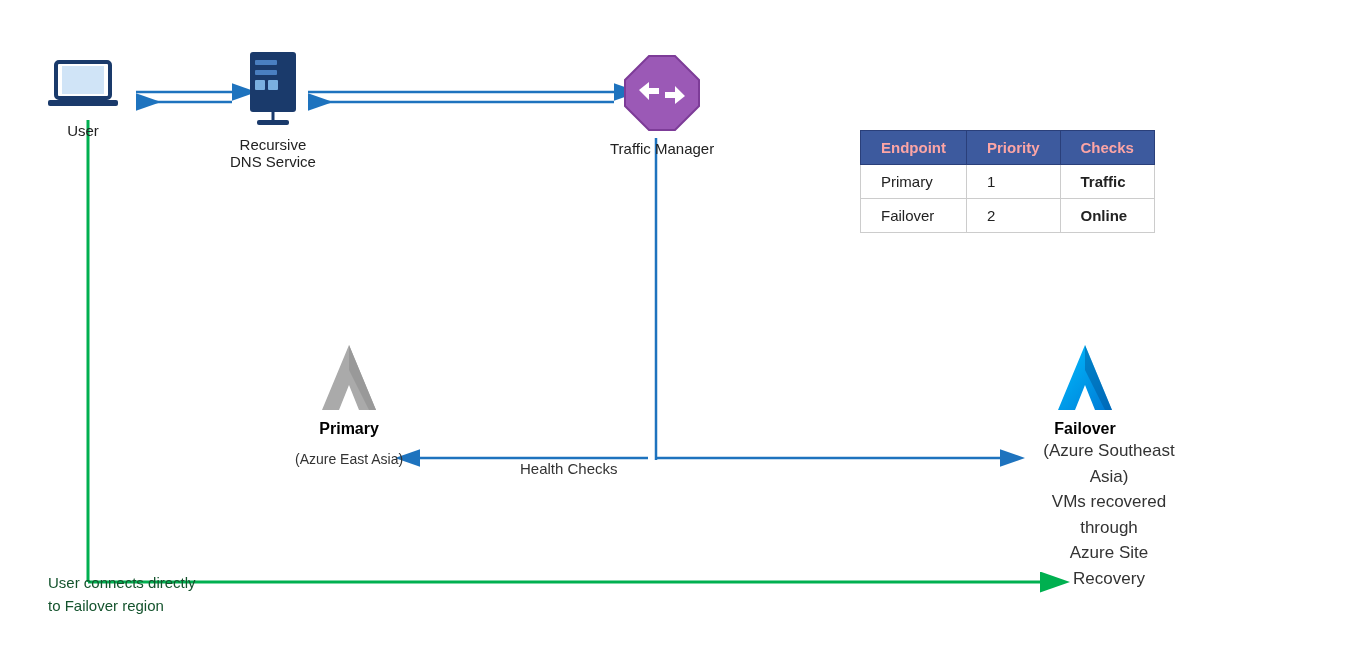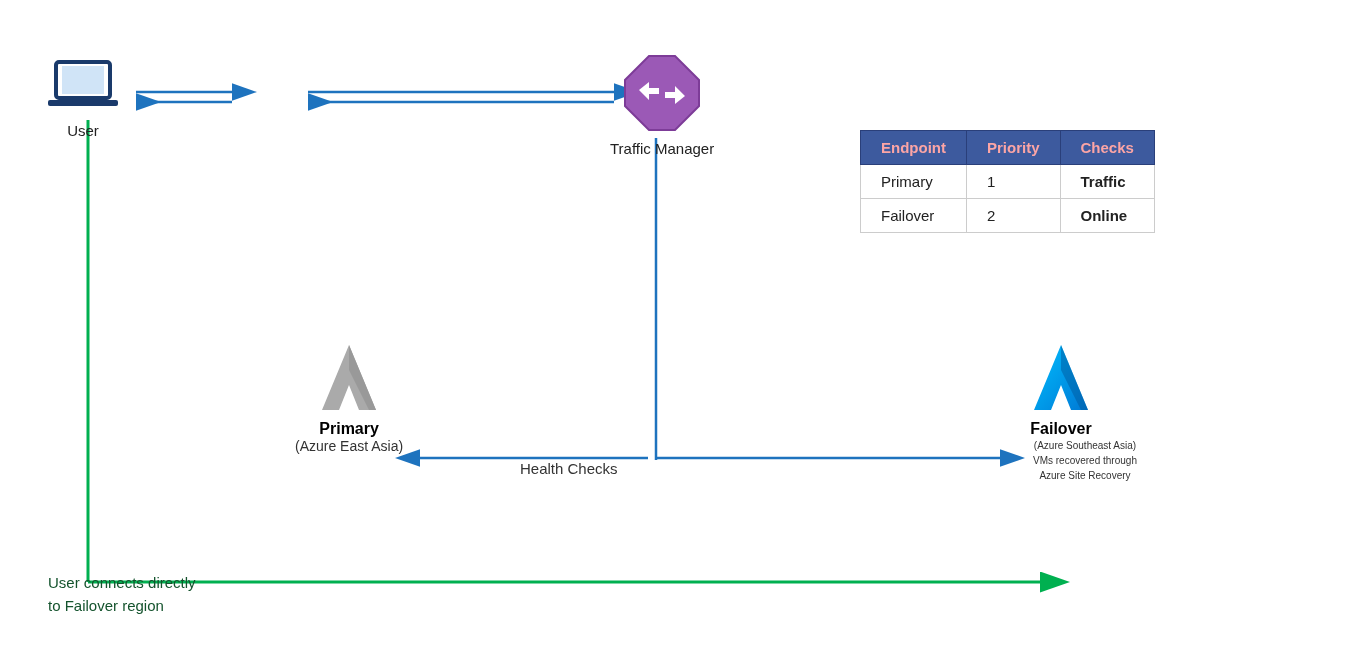--- a/index.html
+++ b/index.html
@@ -159,59 +159,73 @@
   <div class="icon-box" id="user-icon">
     <svg class="laptop-svg" viewBox="0 0 70 58" xmlns="http://www.w3.org/2000/svg">
       <rect x="8" y="4" width="54" height="36" rx="3" fill="none" stroke="#1a3a6b" stroke-width="4"></rect>
       <rect x="14" y="8" width="42" height="28" fill="#d0e4f7"></rect>
       <rect x="0" y="42" width="70" height="6" rx="2" fill="#1a3a6b"></rect>
       <rect x="24" y="40" width="22" height="4" rx="1" fill="#1a3a6b"></rect>
     </svg>
     <span class="icon-label">User</span>
   </div>
 
+  <div class="icon-box" id="dns-icon">
+    <svg class="dns-svg" viewBox="0 0 62 80" xmlns="http://www.w3.org/2000/svg">
+
+      <rect x="8" y="2" width="46" height="60" rx="3" fill="#1a3a6b"></rect>
+      <rect x="13" y="10" width="22" height="5" rx="1" fill="#4a7fc1"></rect>
+      <rect x="13" y="20" width="22" height="5" rx="1" fill="#4a7fc1"></rect>
+      <rect x="13" y="30" width="10" height="10" rx="1" fill="#7ab0e0"></rect>
+      <rect x="26" y="30" width="10" height="10" rx="1" fill="#7ab0e0"></rect>
+      <line x1="31" y1="62" x2="31" y2="72" stroke="#1a3a6b" stroke-width="3"></line>
+      <rect x="15" y="70" width="32" height="5" rx="2" fill="#1a3a6b"></rect>
+    </svg>
+    <span class="icon-label" style="white-space:pre-line; text-align:center;">Recursive
+DNS Service</span>
+  </div>
 
   <div class="icon-box" id="traffic-icon">
     <svg class="traffic-svg" viewBox="0 0 82 82" xmlns="http://www.w3.org/2000/svg">
       <polygon points="28,4 54,4 78,28 78,54 54,78 28,78 4,54 4,28" fill="#9b59b6" stroke="#7d3c98" stroke-width="2"></polygon>
 
       <polygon points="18,38 28,30 28,36 38,36 38,42 28,42 28,48" fill="white"></polygon>
 
       <polygon points="64,44 54,52 54,46 44,46 44,40 54,40 54,34" fill="white"></polygon>
     </svg>
     <span class="icon-label">Traffic Manager</span>
   </div>
 
   <div class="icon-box" id="primary-icon">
     <svg class="azure-primary-svg" viewBox="0 0 90 80" xmlns="http://www.w3.org/2000/svg">
 
       <polygon points="45,5 72,70 55,70 45,45 35,70 18,70" fill="#aaa"></polygon>
       <polygon points="45,5 72,70 65,70 45,30" fill="#999"></polygon>
     </svg>
     <div style="text-align:center;">
       <div class="bold-label">Primary</div>
-      <div class="text-label" style="position:static; font-size:14px;">(Azure East Asia)</div>
+      <div class="text-label" style="position:static; font-size:14px;margin-top:13px;">(Azure East Asia)</div>
     </div>
   </div>
 
   <div class="icon-box" id="failover-icon">
     <svg class="azure-failover-svg" viewBox="0 0 90 80" xmlns="http://www.w3.org/2000/svg">
 
       <defs>
         <linearGradient id="azureBlue" x1="0%" y1="0%" x2="100%" y2="100%">
           <stop offset="0%" style="stop-color:#00bfff;stop-opacity:1"></stop>
           <stop offset="100%" style="stop-color:#0078d4;stop-opacity:1"></stop>
         </linearGradient>
       </defs>
       <polygon points="45,5 72,70 55,70 45,45 35,70 18,70" fill="url(#azureBlue)"></polygon>
       <polygon points="45,5 72,70 65,70 45,30" fill="#005a9e" opacity="0.5"></polygon>
     </svg>
     <div style="text-align:center; max-width:200px;">
       <div class="bold-label">Failover</div>
-      <div class="text-label" style="position:static; font-size:10px; line-height:1.5; white-space:pre-line;margin-left:48px;">(Azure Southeast Asia)
+      <div class="text-label" style="position:static; font-size:17px; line-height:1.5; white-space:pre-line;margin-left:48px;">(Azure Southeast Asia)
 VMs recovered through
 Azure Site Recovery</div>
     </div>
   </div>
 
   <div class="health-checks-label">Health Checks</div>
 
   <div class="user-connects-label">
     <span style="white-space:pre-line;">User connects directly
 to Failover region</span>

